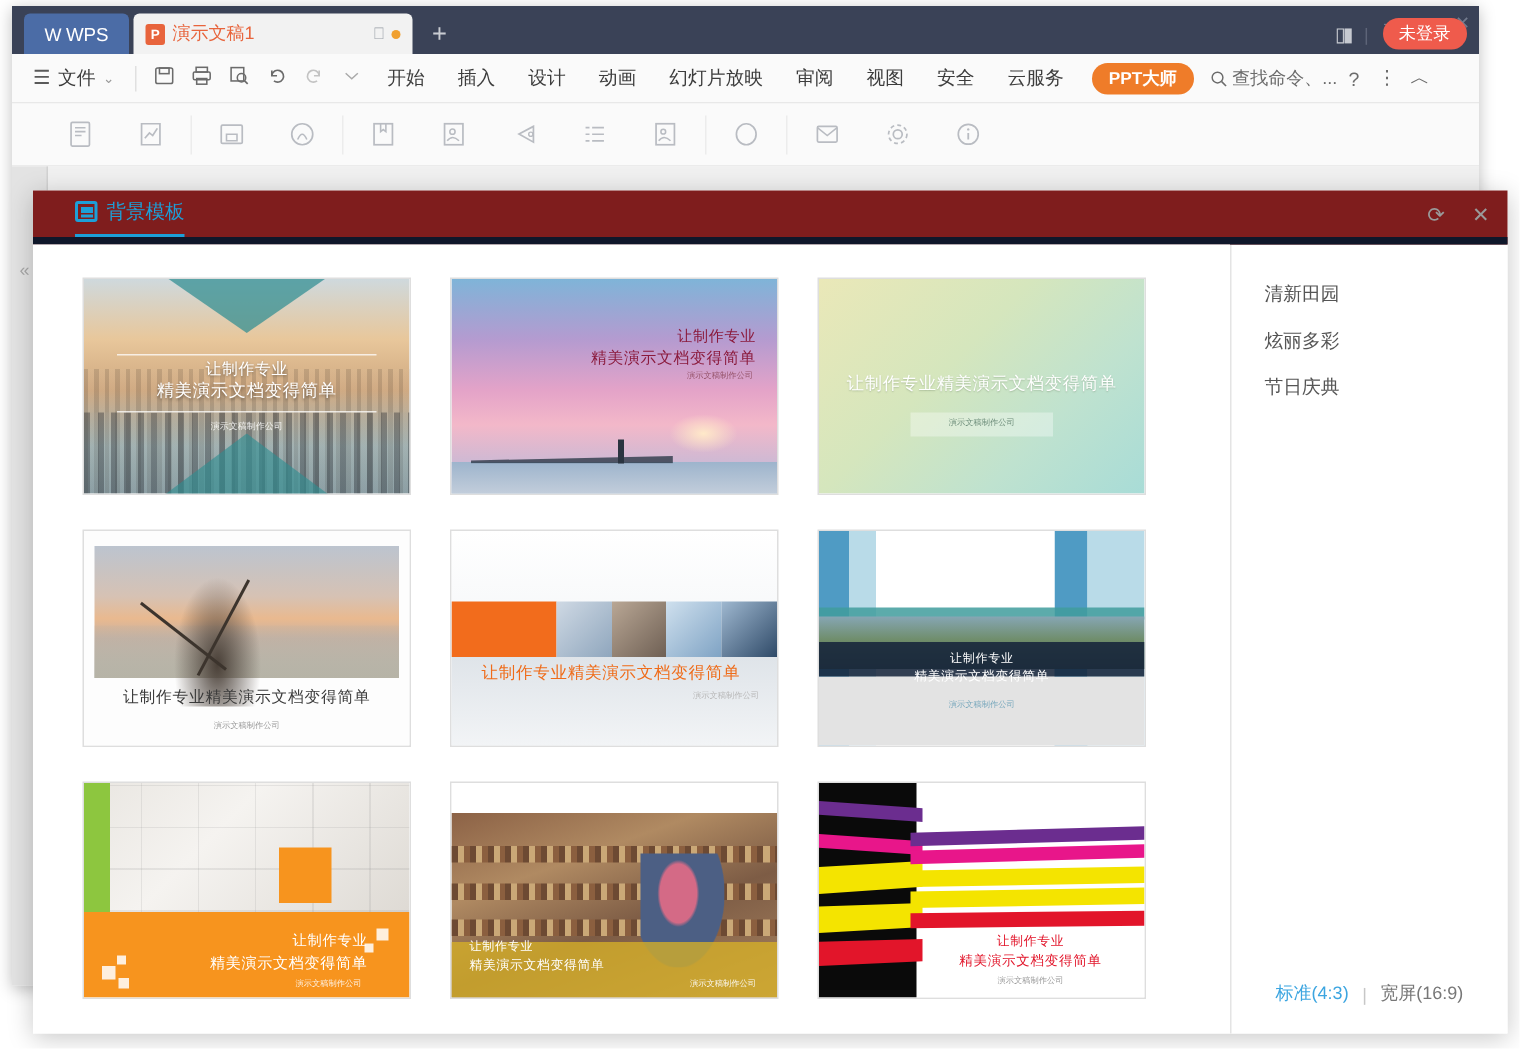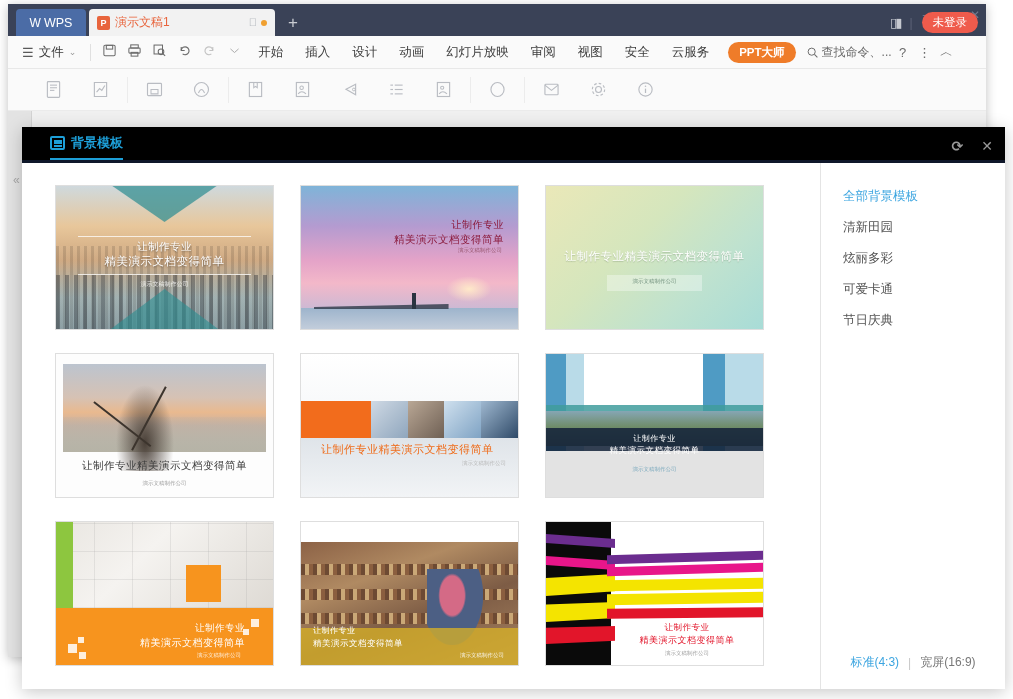--- a/index.html
+++ b/index.html
@@ -98,22 +98,22 @@
     position: absolute; left: 5px; top: 62px; color: #a8a8a8; font-size: 12px;
   }
   
   #template-dialog {
     position: absolute; left: 22px; top: 127px;
     width: 983px; height: 562px; background: #ffffff;
     box-shadow: 0 3px 16px rgba(0,0,0,.22);
     display: flex; flex-direction: column;
   }
   .dlg-head {
-    height: 36px; background: #000000; display: flex; align-items: flex-end;
-    position: relative; border-bottom: 3px solid #0f172a; font-weight: bold;
+    height: 36px; background: #7f1d1d; display: flex; align-items: flex-end;
+    position: relative; border-bottom: 5px solid #0f172a;
   }
   .dlg-tab {
     display: flex; align-items: center; gap: 6px; margin-left: 28px;
     padding-bottom: 6px; border-bottom: 2px solid #1d9fd8;
     font-size: 13px; color: #1d9fd8;
   }
   .dlg-tab-ico {
     width: 15px; height: 14px; border: 2px solid #1d9fd8; border-radius: 2px;
     display: flex; flex-direction: column; justify-content: space-between; padding: 1.5px;
   }
@@ -557,24 +557,22 @@
           <div class="tz t9-rib" style="right:0;left:28%;top:86px;height:10px;background:#e2152a;transform:skewY(-.6deg)"></div>
           <div class="tz t-title" style="left:30%;right:0;top:100px;text-align:center;color:#e2152a;font-size:8.5px">让制作专业</div>
           <div class="tz t-title" style="left:30%;right:0;top:112px;text-align:center;color:#e2152a;font-size:9px">精美演示文档变得简单</div>
           <div class="tz" style="left:30%;right:0;top:128px;text-align:center;color:#9b9b9b;font-size:5.5px">演示文稿制作公司</div>
         </div>
 
       </div>
     </div>
 
     <div class="dlg-side">
-      <div class="cat-item active">全部背景模板</div>
       <div class="cat-item">清新田园</div>
       <div class="cat-item">炫丽多彩</div>
-      <div class="cat-item">可爱卡通</div>
       <div class="cat-item">节日庆典</div>
 
       <div class="ratio-bar">
         <span class="sel">标准(4:3)</span>
         <span class="divider">|</span>
         <span class="unsel">宽屏(16:9)</span>
       </div>
     </div>
 
   </div>

